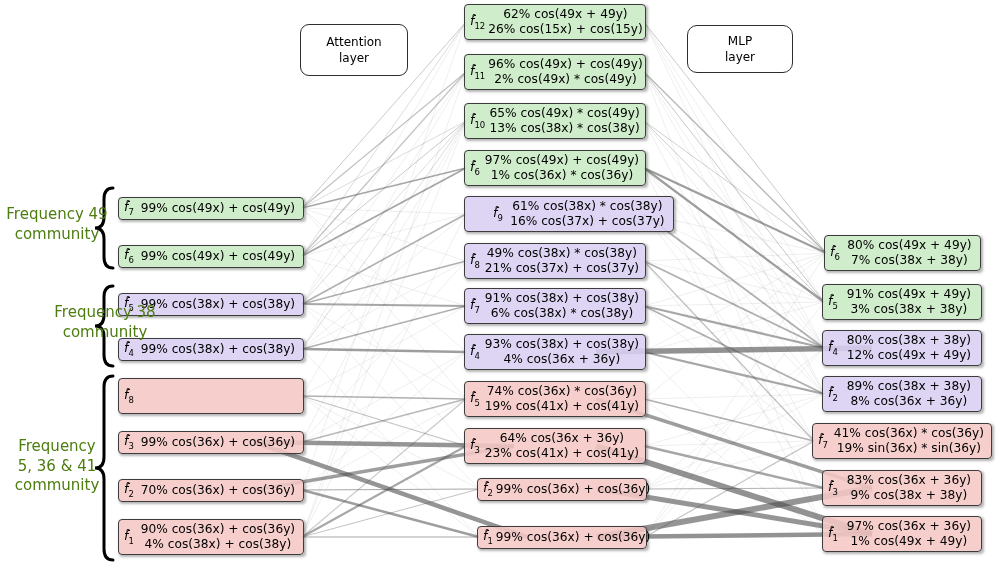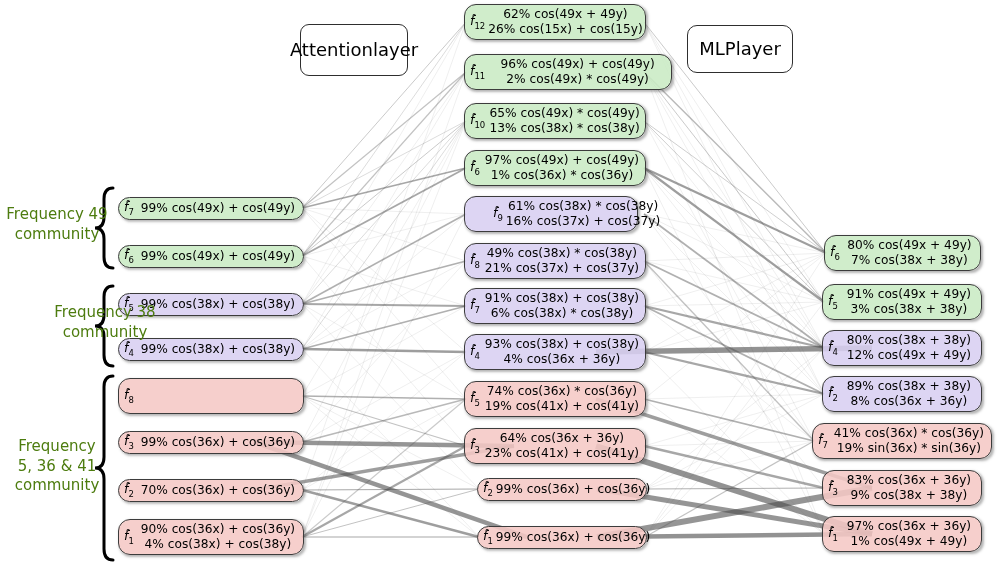--- a/index.html
+++ b/index.html
@@ -4,34 +4,34 @@
 <style>
   html,body{margin:0;padding:0;background:#ffffff;}
   #canvas{
     position:relative;width:998px;height:565px;background:#ffffff;overflow:hidden;
     font-family:"DejaVu Sans","Liberation Sans",sans-serif;color:#000;
   }
   #edges-svg{position:absolute;left:0;top:0;z-index:1;}
   .node{
     position:absolute;z-index:3;box-sizing:border-box;
     display:flex;align-items:center;gap:3px;
-    border:1.4px solid #3c3c3c;border-radius:12px;
+    border:1.4px solid #3c3c3c;border-radius:4px;
     padding:1px 4px 1px 5px;font-size:12.2px;line-height:1.2;
     box-shadow:1.6px 1.8px 2.5px rgba(90,90,90,.45);
     white-space:nowrap;
   }
   .fhat{font-style:italic;flex:0 0 auto;font-size:12.5px;}
   .fhat sub{font-size:8.5px;font-style:normal;}
   .nlines{flex:1 1 auto;display:flex;flex-direction:column;align-items:center;}
   .nlines span{display:block;}
   .pill{
     position:absolute;z-index:4;box-sizing:border-box;
     background:#ffffff;border:1.6px solid #2e2e2e;border-radius:9px;
-    display:flex;flex-direction:row;align-items:center;justify-content:center;
-    font-size:18px;line-height:1.35;text-align:right;
+    display:flex;flex-direction:column;align-items:center;justify-content:center;
+    font-size:12px;line-height:1.35;text-align:right;
   }
   .community-label{
     position:absolute;z-index:4;transform:translate(-50%,-50%);
     font-size:15px;line-height:1.3;text-align:center;white-space:nowrap;color:#4d7c0f;
   }
 </style>
 </head>
 <body>
 
 <div id="canvas">
@@ -221,42 +221,42 @@
         <span>4% cos(38x) + cos(38y)</span>
       </span>
     </div>
     <div class="node" style="left: 464px; top: 4px; width: 182px; height: 36px; background: rgba(201, 235, 196, 0.88);">
       <span class="fhat"><span>f̂</span><sub>12</sub></span>
       <span class="nlines">
         <span>62% cos(49x + 49y)</span>
         <span>26% cos(15x) + cos(15y)</span>
       </span>
     </div>
-    <div class="node" style="left: 464px; top: 54px; width: 208px; height: 36px; background: rgba(201, 235, 196, 0.88);">
+    <div class="node" style="left: 464px; top: 54px; width: 182px; height: 36px; background: rgba(201, 235, 196, 0.88);">
       <span class="fhat"><span>f̂</span><sub>11</sub></span>
       <span class="nlines">
         <span>96% cos(49x) + cos(49y)</span>
         <span>2% cos(49x) * cos(49y)</span>
       </span>
     </div>
     <div class="node" style="left: 464px; top: 103px; width: 182px; height: 36px; background: rgba(201, 235, 196, 0.88);">
       <span class="fhat"><span>f̂</span><sub>10</sub></span>
       <span class="nlines">
         <span>65% cos(49x) * cos(49y)</span>
         <span>13% cos(38x) * cos(38y)</span>
       </span>
     </div>
     <div class="node" style="left: 464px; top: 150px; width: 182px; height: 36px; background: rgba(201, 235, 196, 0.88);">
       <span class="fhat"><span>f̂</span><sub>6</sub></span>
       <span class="nlines">
         <span>97% cos(49x) + cos(49y)</span>
         <span>1% cos(36x) * cos(36y)</span>
       </span>
     </div>
-    <div class="node" style="left: 464px; top: 196px; width: 174px; height: 36px; background: rgba(216, 207, 241, 0.88); padding-left: 28px;">
+    <div class="node" style="left: 464px; top: 196px; width: 210px; height: 36px; background: rgba(216, 207, 241, 0.88); padding-left: 28px;">
       <span class="fhat"><span>f̂</span><sub>9</sub></span>
       <span class="nlines">
         <span>61% cos(38x) * cos(38y)</span>
         <span>16% cos(37x) + cos(37y)</span>
       </span>
     </div>
     <div class="node" style="left: 464px; top: 243px; width: 182px; height: 36px; background: rgba(216, 207, 241, 0.88);">
       <span class="fhat"><span>f̂</span><sub>8</sub></span>
       <span class="nlines">
         <span>49% cos(38x) * cos(38y)</span>

